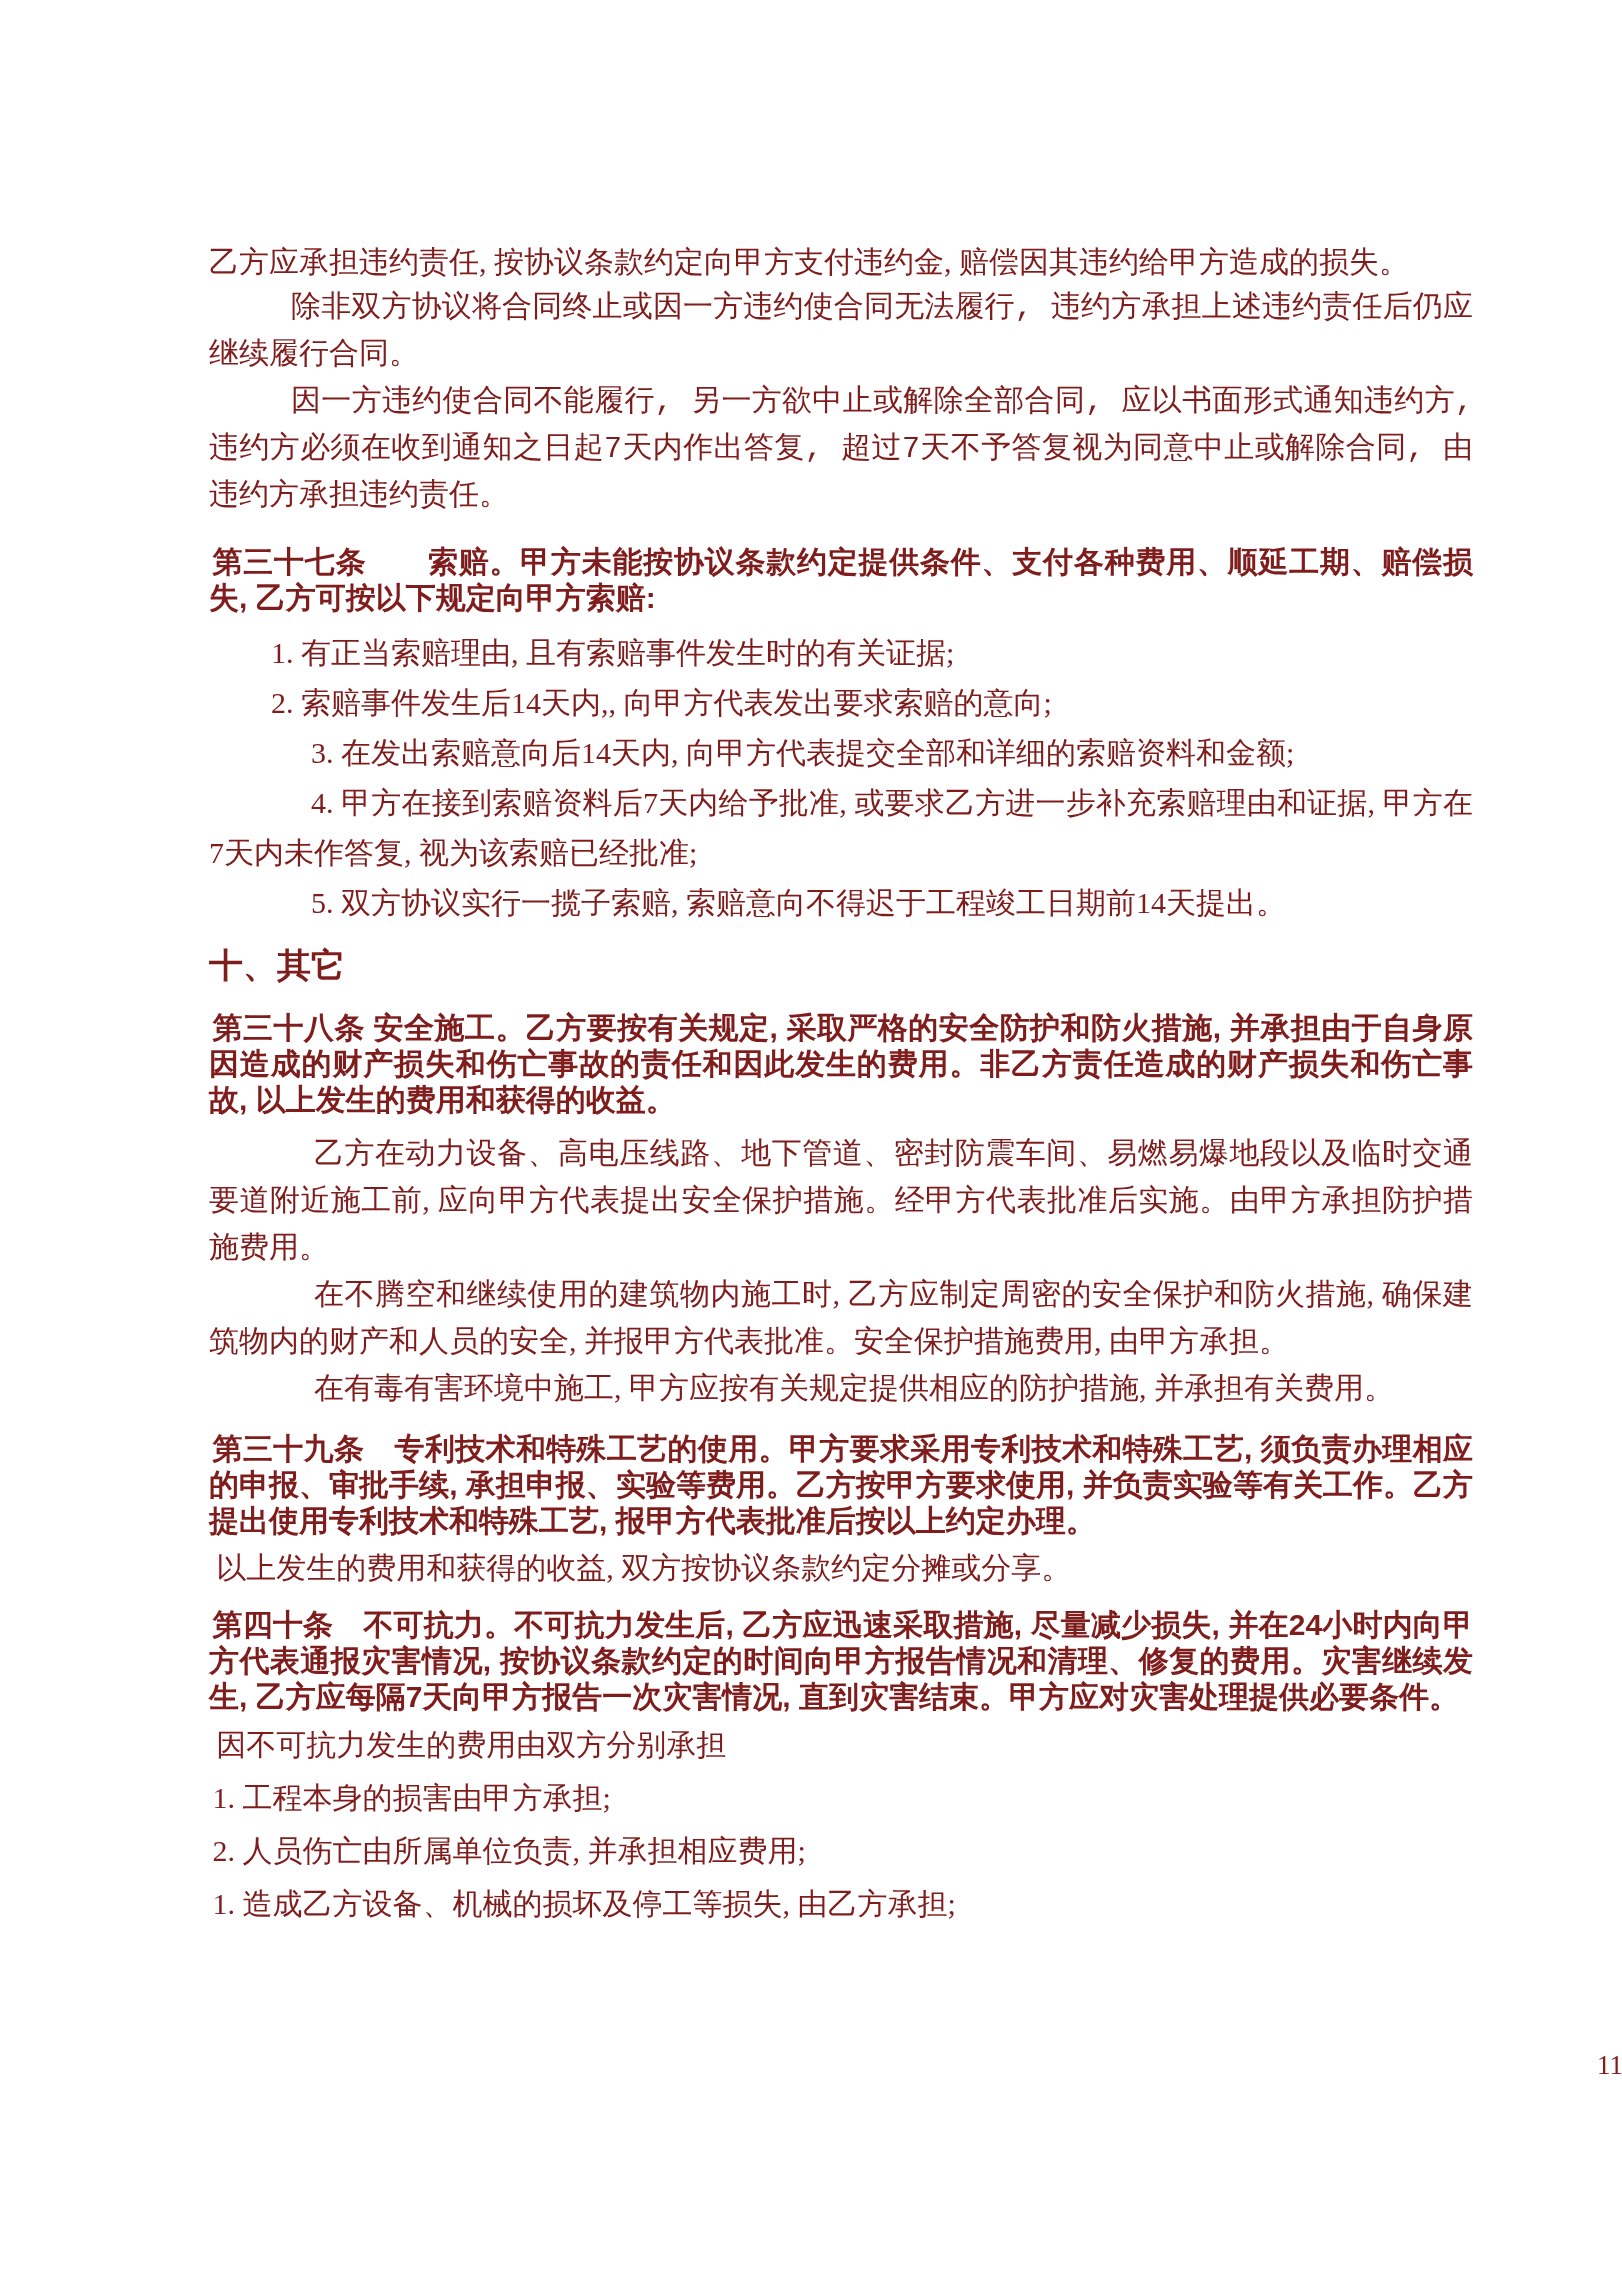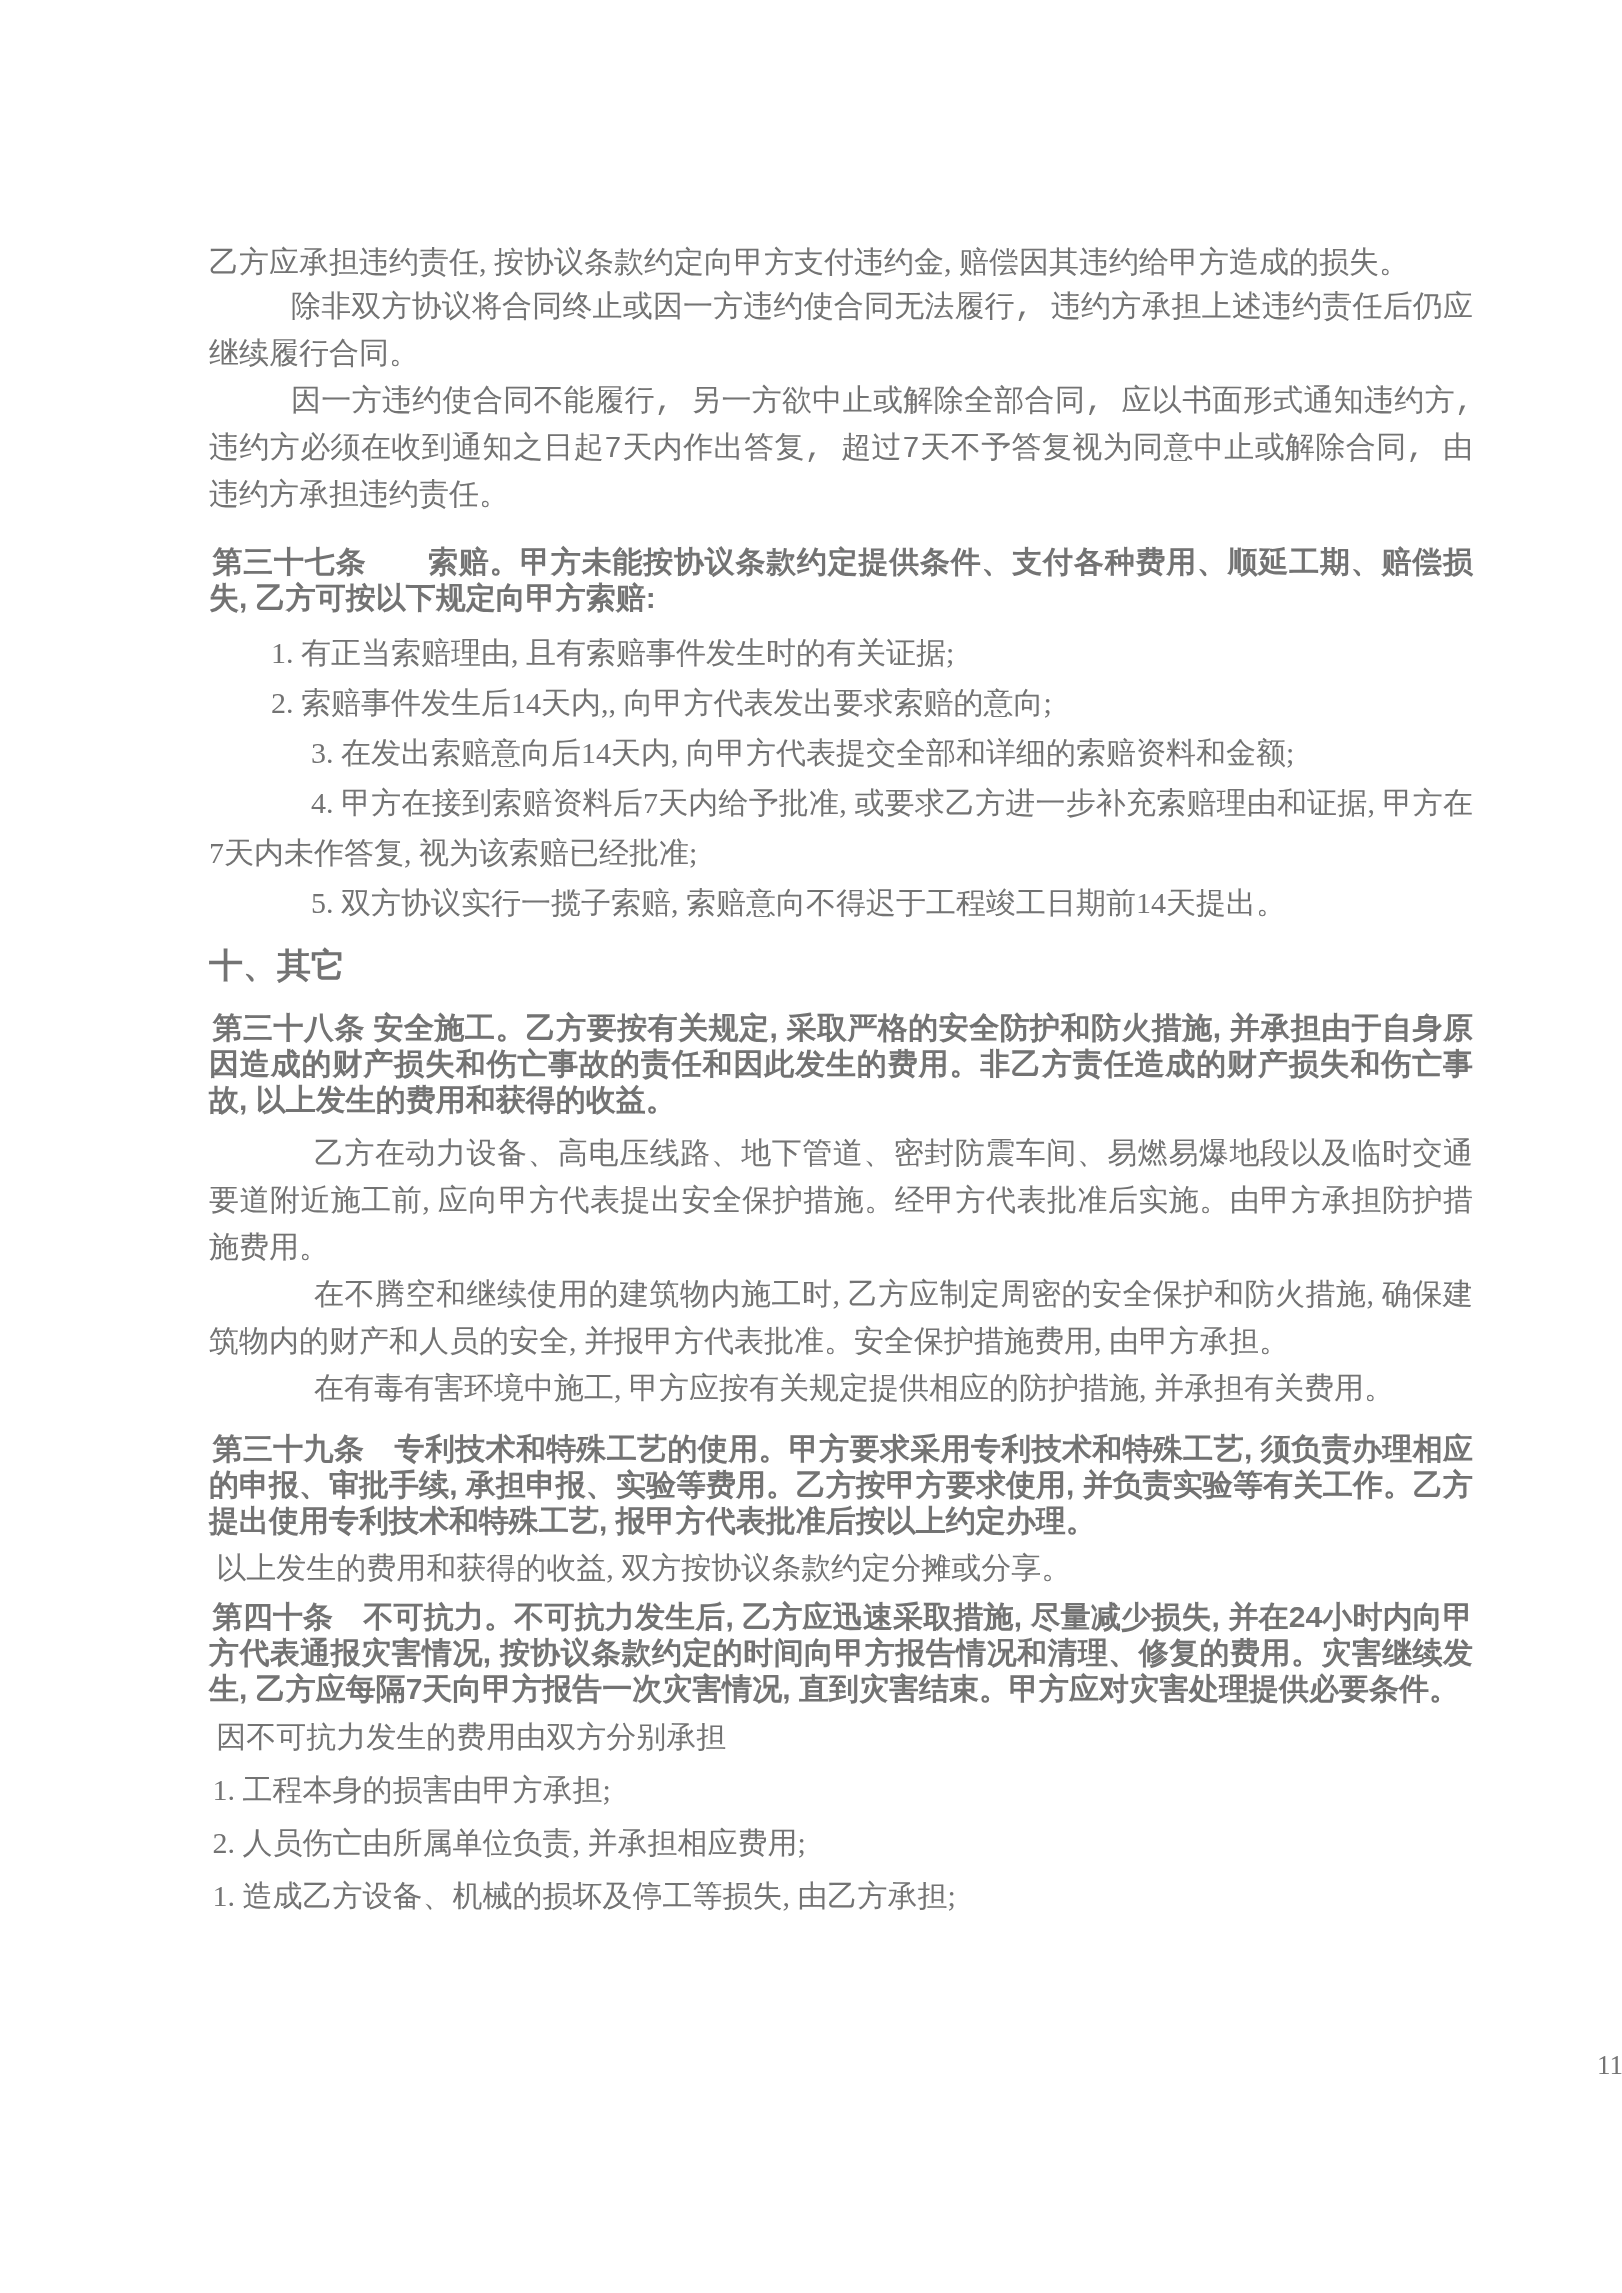--- a/index.html
+++ b/index.html
@@ -1,21 +1,21 @@
 <!DOCTYPE html>
 <html style="font-size:14.5px"><head>
 <meta charset="utf-8">
 <style>
   html,body { margin:0; padding:0; background:#ffffff; }
   .page {
     position:relative;
     width:1623px;
     height:2294px;
     background:#ffffff;
-    color:#737373;
+    color:#7f1d1d;
     box-sizing:border-box;
     padding:238px 150px 0 209px;
     overflow:hidden;
   }
   .p {
     margin:0;
     font-family:"Liberation Serif","DejaVu Serif",serif;
     font-size:30px;
     line-height:47px;
     text-align:justify;
@@ -28,21 +28,21 @@
     font-weight:bold;
     font-size:30px;
     line-height:36px;
     text-align:justify;
     word-break:break-all;
     text-indent:3.6px;
   }
   .mt-a37 { margin-top:23.6px; }
   .mt-a38 { margin-top:23.6px; }
   .mt-a39 { margin-top:20px; }
-  .mt-a40 { margin-top:8px; }
+  .mt-a40 { margin-top:16px; }
   .claims { margin-top:12.7px; }
   .claims .p { line-height:50px; }
   .ci-a { text-indent:62px; }
   .ci-b { text-indent:102px; }
   .sec {
     margin:18px 0 0 0;
     font-family:"Liberation Serif","DejaVu Serif",serif;
     font-weight:bold;
     font-size:34px;
     line-height:40px;

